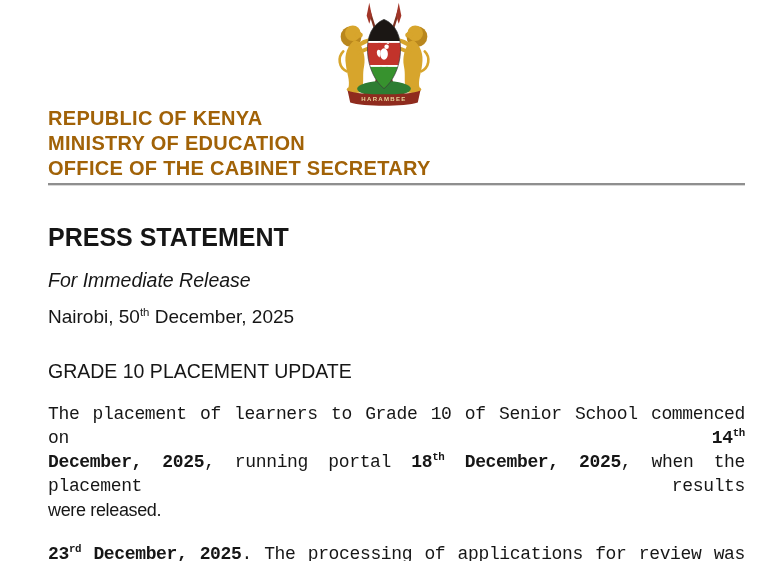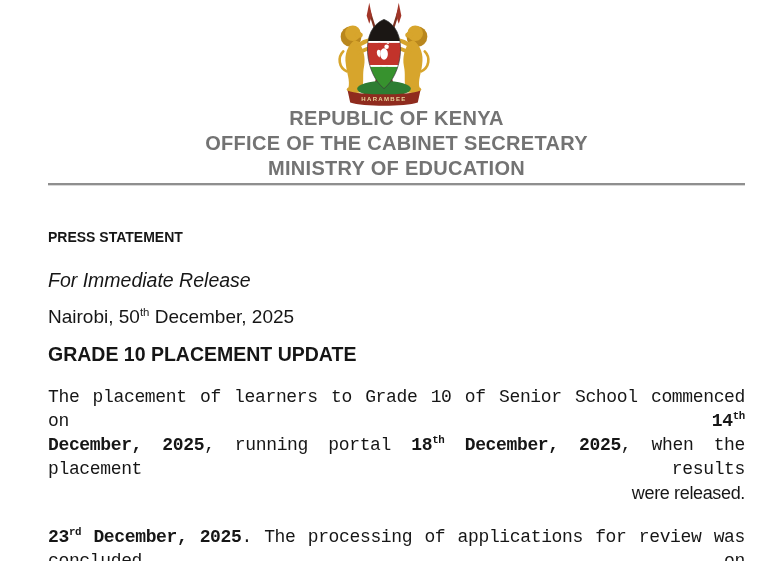--- a/index.html
+++ b/index.html
@@ -7,63 +7,62 @@
     width: 768px; height: 561px; overflow: hidden;
     font-family: "Liberation Sans", sans-serif;
     color: #161616;
     -webkit-font-smoothing: antialiased;
   }
   .page { padding: 2px 23px 0 48px; }
 
   .emblem { display: flex; justify-content: center; margin: 0 0 0 -25px; }
 
   .org-line {
-    text-align: center;
     font-weight: bold;
     font-size: 20px;
     line-height: 25px;
     letter-spacing: 0.3px;
-    color: #737373;
+    color: #a16207;
   }
 
   .rule {
     margin-top: 2px;
     height: 2px;
     background: #8f8f8f;
     box-shadow: 0 1px 0 #d8d8d8;
   }
 
   .press-label {
     margin-top: 40px;
-    font-size: 14px; line-height: 24px;
+    font-size: 25px; line-height: 24px;
     font-weight: bold;
   }
   .release-note {
     margin-top: 19px;
     font-size: 19.5px; line-height: 24px;
     font-weight: normal; font-style: italic;
   }
   .dateline {
     margin-top: 13px;
     font-size: 19px; line-height: 24px;
   }
   .subject-heading {
-    margin-top: 13px;
+    margin-top: 30px;
     font-size: 19.5px; line-height: 24px;
-    font-weight: bold;
+    font-weight: normal;
   }
 
   .paras .para {
     margin-top: 20px;
     font-size: 18px;
     line-height: 24px;
     letter-spacing: -0.35px;
   }
   .paras .para:first-child { margin-top: 19px; }
-  .para .line { text-align: right; }
+  .para .line { text-align: left; }
   .para .line.just { text-align: justify; text-align-last: justify; font-family: Liberation Mono, monospace; }
   .b { font-weight: bold; }
   sup { font-size: 60%; line-height: 0; vertical-align: super; }
 </style>
 </head>
 <body>
 
 <div class="page">
 
   <div class="emblem">
@@ -123,22 +122,22 @@
 
       <g>
         <path d="M28,102 C42,108 98,108 112,102 L109,116 C94,121 46,121 31,116 Z" fill="#8f2b1e"></path>
         <text x="70" y="114" text-anchor="middle" font-size="7" font-weight="bold" font-family="Liberation Sans, sans-serif" letter-spacing="1.5" fill="#e8d49a">HARAMBEE</text>
       </g>
     </svg>
   </div>
 
   <div>
     <div class="org-line">REPUBLIC OF KENYA</div>
+    <div class="org-line">MINISTRY OF EDUCATION</div>
     <div class="org-line">OFFICE OF THE CABINET SECRETARY</div>
-    <div class="org-line">MINISTRY OF EDUCATION</div>
   </div>
 
   <div class="rule"></div>
 
   <div class="press-label">PRESS STATEMENT</div>
   <div class="release-note">For Immediate Release</div>
   <div class="dateline"><span>Nairobi, 50</span><sup>th</sup><span> December, 2025</span></div>
   <div class="subject-heading">GRADE 10 PLACEMENT UPDATE</div>
   <div class="paras">
       <div class="para">

